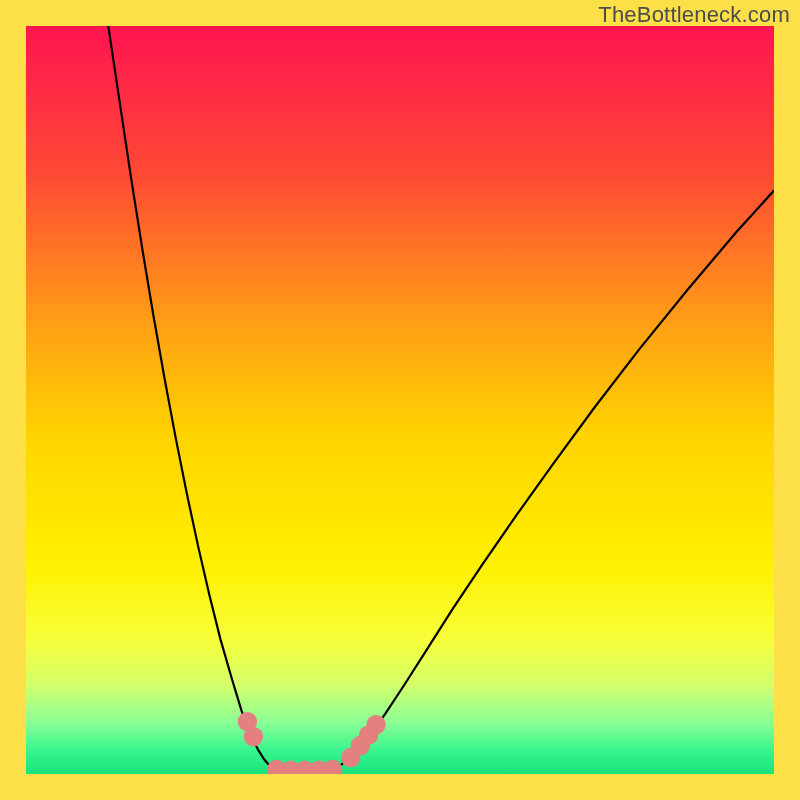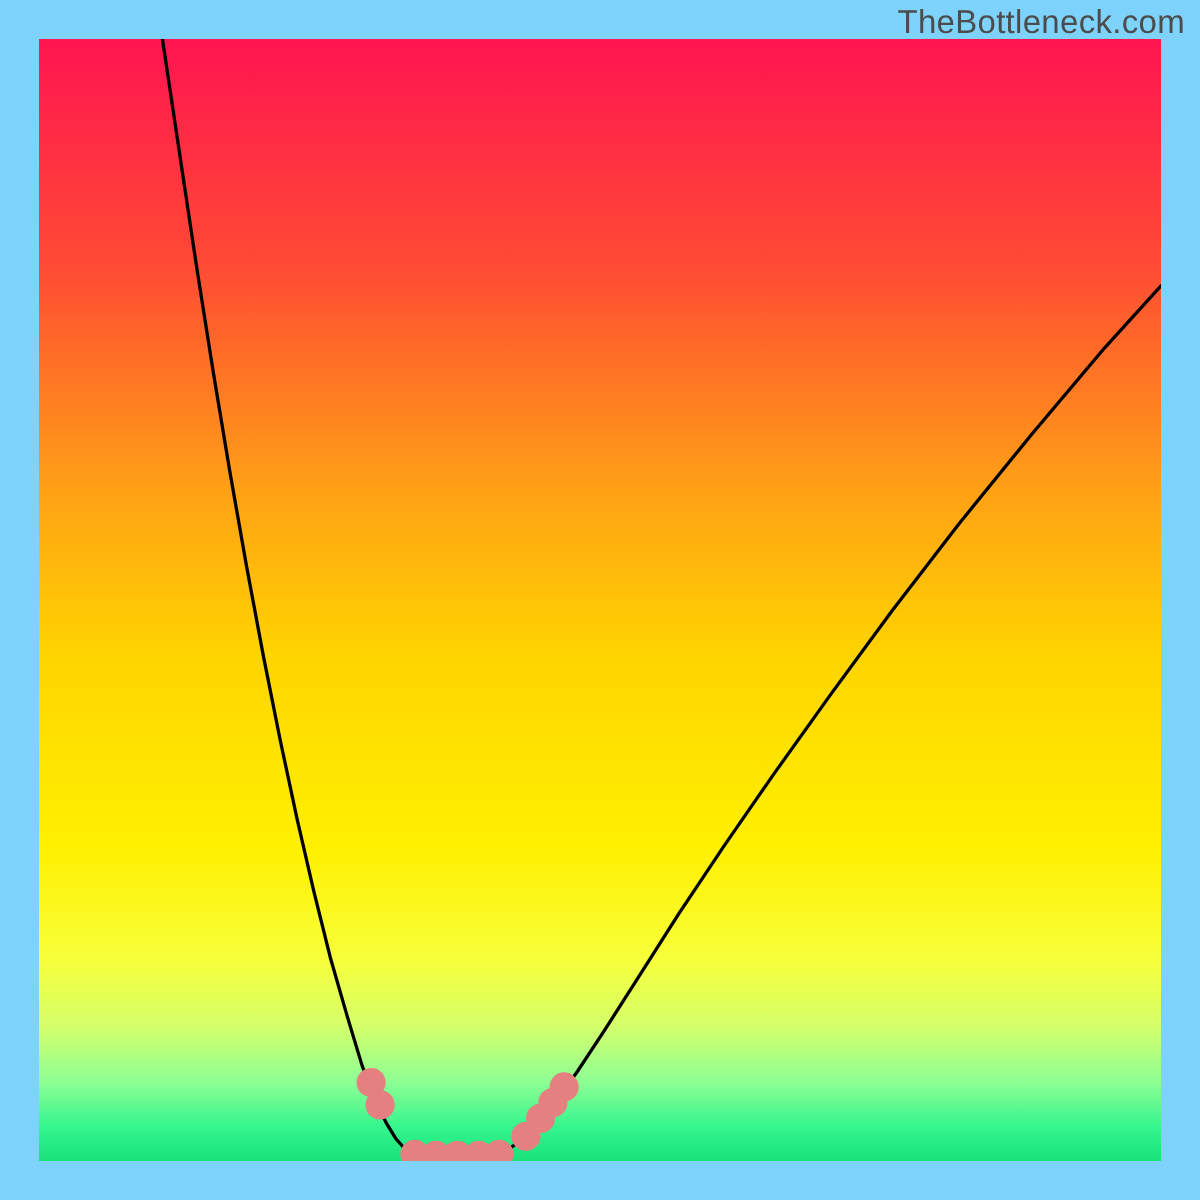--- a/index.html
+++ b/index.html
@@ -10,21 +10,21 @@
     background: #000;
     font-family: Arial, Helvetica, sans-serif;
     overflow: hidden;
   }
   .frame {
     position: absolute;
     left: 0;
     top: 0;
     width: 800px;
     height: 800px;
-    background: #7dd3fc;
+    background: #fde047;
   }
   .plot {
     position: absolute;
     left: 26px;
     top: 26px;
     width: 748px;
     height: 748px;
   }
   .watermark {
     position: absolute;

